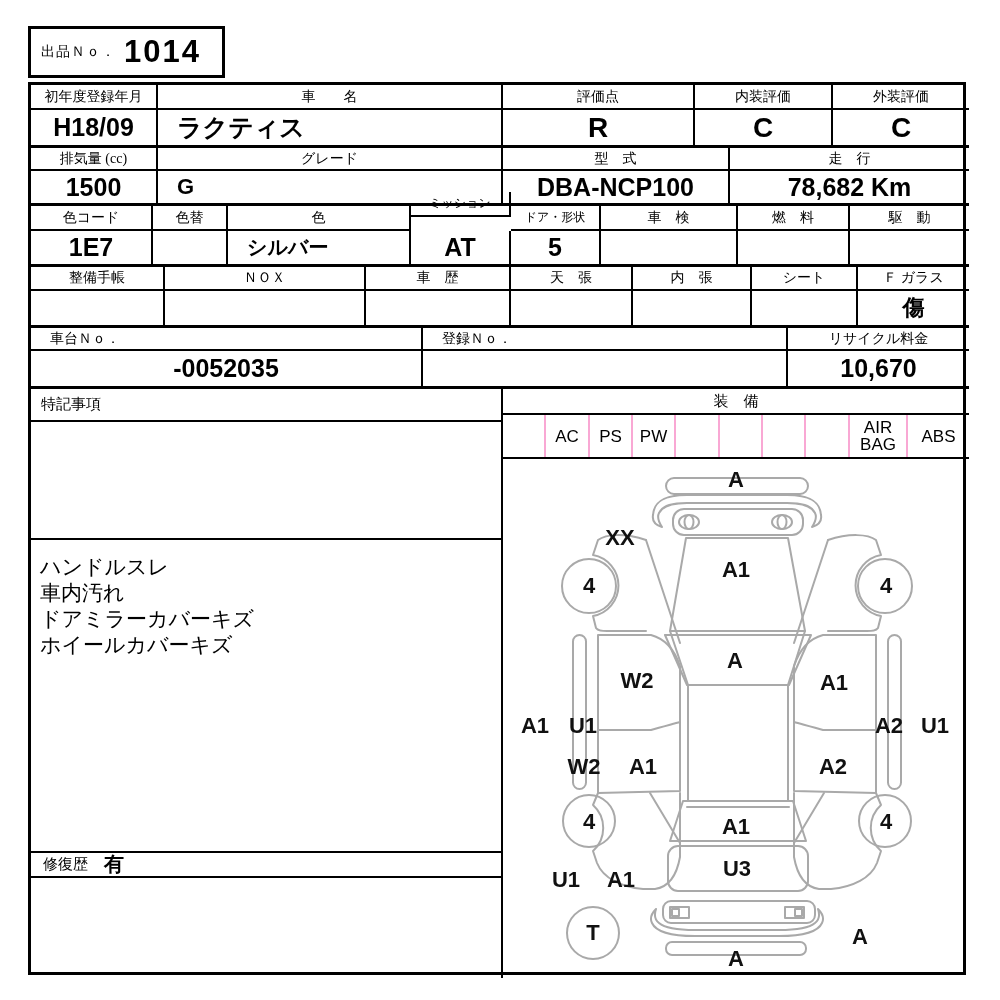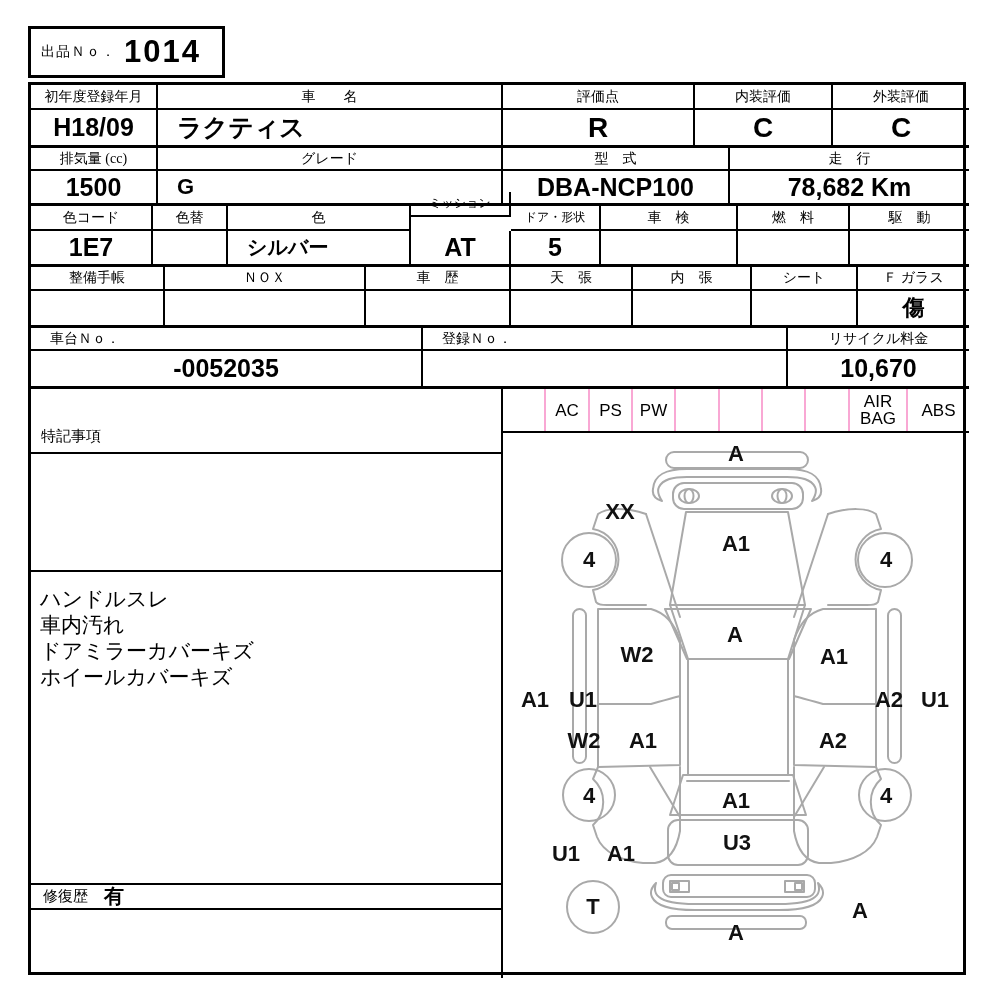--- a/index.html
+++ b/index.html
@@ -19,21 +19,21 @@
   .nr{border-right:none;}
   .lbl{font-family:"Liberation Serif","DejaVu Serif",serif;font-size:14px;}
   .val{font-weight:bold;font-size:25px;}
   .v20{font-size:20px;} .v22{font-size:22px;} .v28{font-size:28px;}
   .lf{justify-content:flex-start;padding-left:19px;}
   .thick{border-bottom-width:3px;}
   .s12{font-size:12px;}
   
   #notes-sec{left:0;top:304px;width:472px;height:589px;border-right:2px solid #000;display:flex;flex-direction:column;}
   #notes-sec>div{box-sizing:border-box;}
-  #notes-header{height:33px;border-bottom:2px solid #000;display:flex;align-items:center;padding-left:10px;margin-top:32px;}
+  #notes-header{height:33px;border-bottom:2px solid #000;display:flex;align-items:center;padding-left:10px;}
   #notes-empty{height:118px;border-bottom:2px solid #000;}
   #notes-list{height:313px;border-bottom:2px solid #000;padding:14px 0 0 9px;font-size:21px;line-height:26px;}
   #repair-header{height:25px;border-bottom:2px solid #000;display:flex;align-items:center;padding-left:12px;}
   #repair-header .yes{font-weight:bold;font-size:20px;margin-left:16px;}
   #repair-details{flex:1;padding:3px 0 0 6px;font-size:22px;line-height:26px;}
   #equip-sec{left:472px;top:304px;width:466px;height:589px;display:flex;flex-direction:column;}
   #equip-header{height:26px;box-sizing:border-box;border-bottom:2px solid #000;display:flex;align-items:center;justify-content:center;}
   #equip-row{height:44px;box-sizing:border-box;border-bottom:2px solid #000;display:flex;}
   .eqcell{box-sizing:border-box;border-right:2px solid #f9a8d4;display:flex;align-items:center;justify-content:center;
           font-size:17px;text-align:center;white-space:pre-line;line-height:17px;}
@@ -130,20 +130,23 @@
         <div>ドアミラーカバーキズ</div>
         <div>ホイールカバーキズ</div>
       </div>
       <div id="repair-header">
         <span class="mincho" style="font-size:15px">修復歴</span>
         <span class="yes">有</span>
       </div>
     </div>
 
     <div id="equip-sec" class="abs">
+      <div id="equip-header">
+        <span class="mincho" style="font-size:15px">装　備</span>
+      </div>
       <div id="equip-row">
         <div class="eqcell" style="width:43px"></div>
         <div class="eqcell" style="width:44px">AC</div>
         <div class="eqcell" style="width:43px">PS</div>
         <div class="eqcell" style="width:43px">PW</div>
         <div class="eqcell" style="width:44px"></div>
         <div class="eqcell" style="width:43px"></div>
         <div class="eqcell" style="width:43px"></div>
         <div class="eqcell" style="width:44px"></div>
         <div class="eqcell" style="width:58px">AIR

